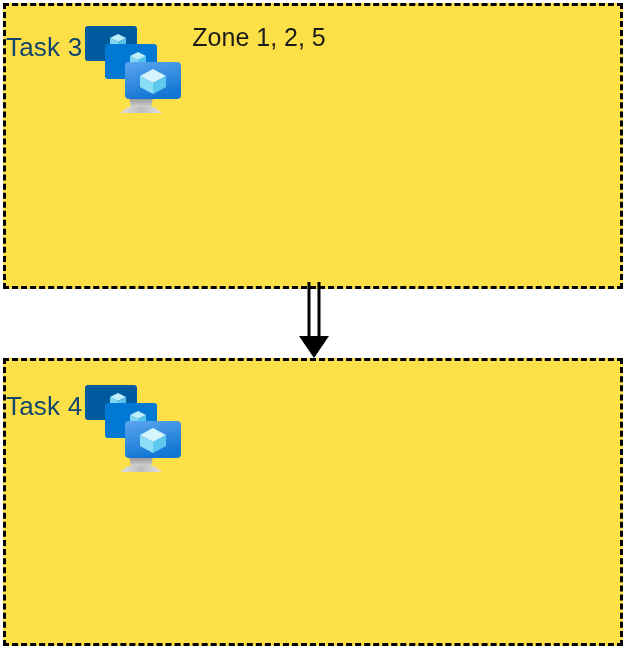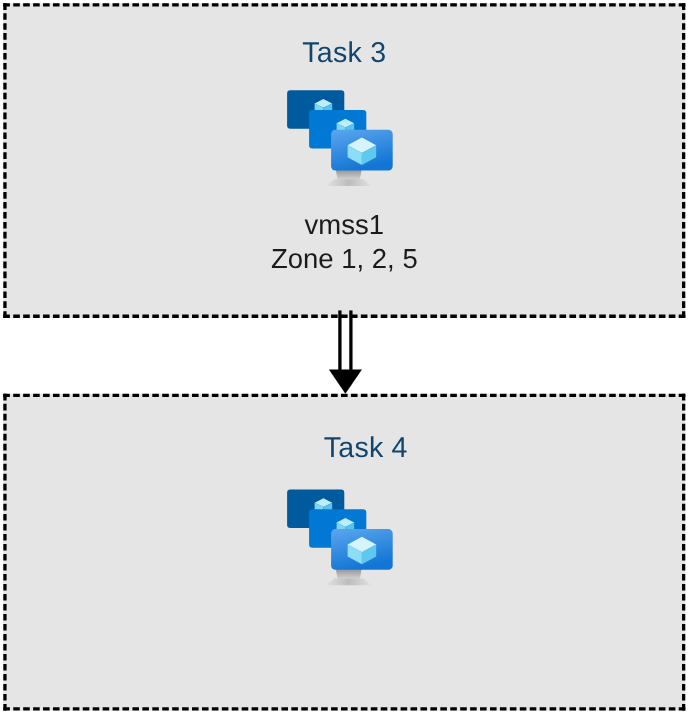--- a/index.html
+++ b/index.html
@@ -18,26 +18,25 @@
   .canvas {
     position: absolute;
     inset: 0;
     width: 628px;
     height: 654px;
   }
 
   
   .task-box {
     position: absolute;
-    background: #e5e5e5;
+    background: #fde047;
     border: 3px dashed #000000;
     box-sizing: border-box;
     display: flex;
-    flex-direction: column;
-    align-items: center;
+    flex-direction: row;
   }
   .task-box.top {
     left: 3px;
     top: 3px;
     width: 620px;
     height: 286px;
   }
   .task-box.bottom {
     left: 3px;
     top: 358px;
@@ -46,21 +45,21 @@
   }
 
   .task-title {
     color: #12456e;
     font-size: 26px;
     line-height: 30px;
     letter-spacing: 0.2px;
     white-space: nowrap;
   }
   .task-box.top .task-title { margin-top: 26px; }
-  .task-box.bottom .task-title { margin-top: 30px; margin-left: 39px; }
+  .task-box.bottom .task-title { margin-top: 30px; }
 
   .caption {
     color: #1b1b1b;
     font-size: 25px;
     line-height: 31px;
     text-align: center;
     white-space: nowrap;
   }
   .caption-block {
     display: flex;
@@ -133,21 +132,20 @@
 
       <rect x="43" y="42" width="56" height="37" rx="4" fill="url(#frontGradA)"></rect>
       <g>
         <polygon points="58,56 71,49 84,56 71,63" fill="#D6F4FC"></polygon>
         <polygon points="58,56 71,63 71,74 58,67" fill="#8CDDF6"></polygon>
         <polygon points="84,56 71,63 71,74 84,67" fill="#5EC9EE"></polygon>
       </g>
     </svg>
 
     <div class="caption-block">
-      <div class="caption">vmss1</div>
       <div class="caption">Zone 1, 2, 5</div>
     </div>
   </div>
 
   <svg class="connector" viewBox="0 0 48 78">
     <line x1="19" y1="0" x2="19" y2="58" stroke="#000000" stroke-width="3"></line>
     <line x1="29" y1="0" x2="29" y2="58" stroke="#000000" stroke-width="3"></line>
     <polygon points="9,54 39,54 24,76" fill="#000000"></polygon>
   </svg>
 

